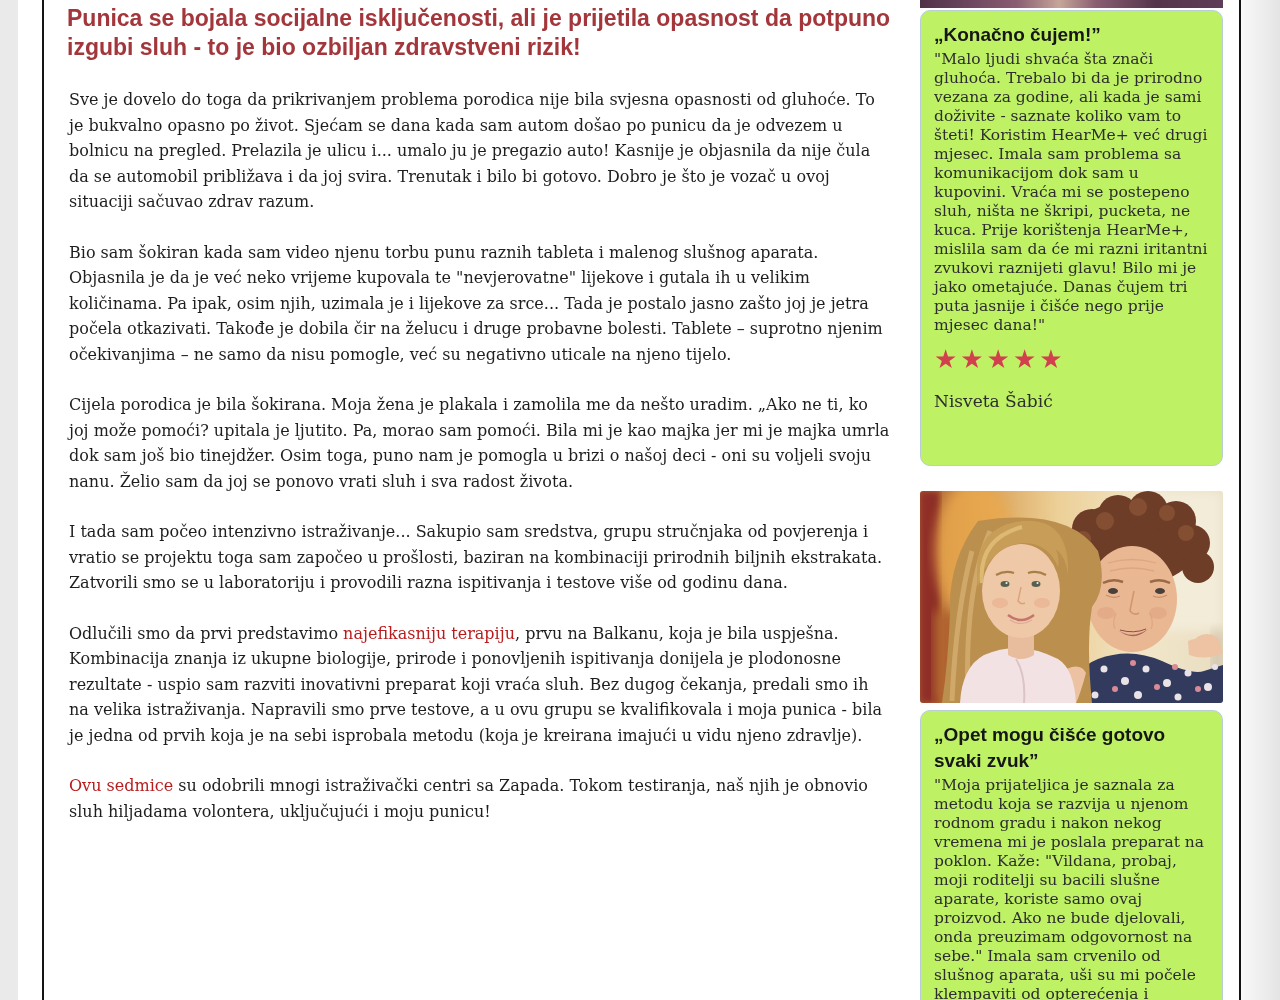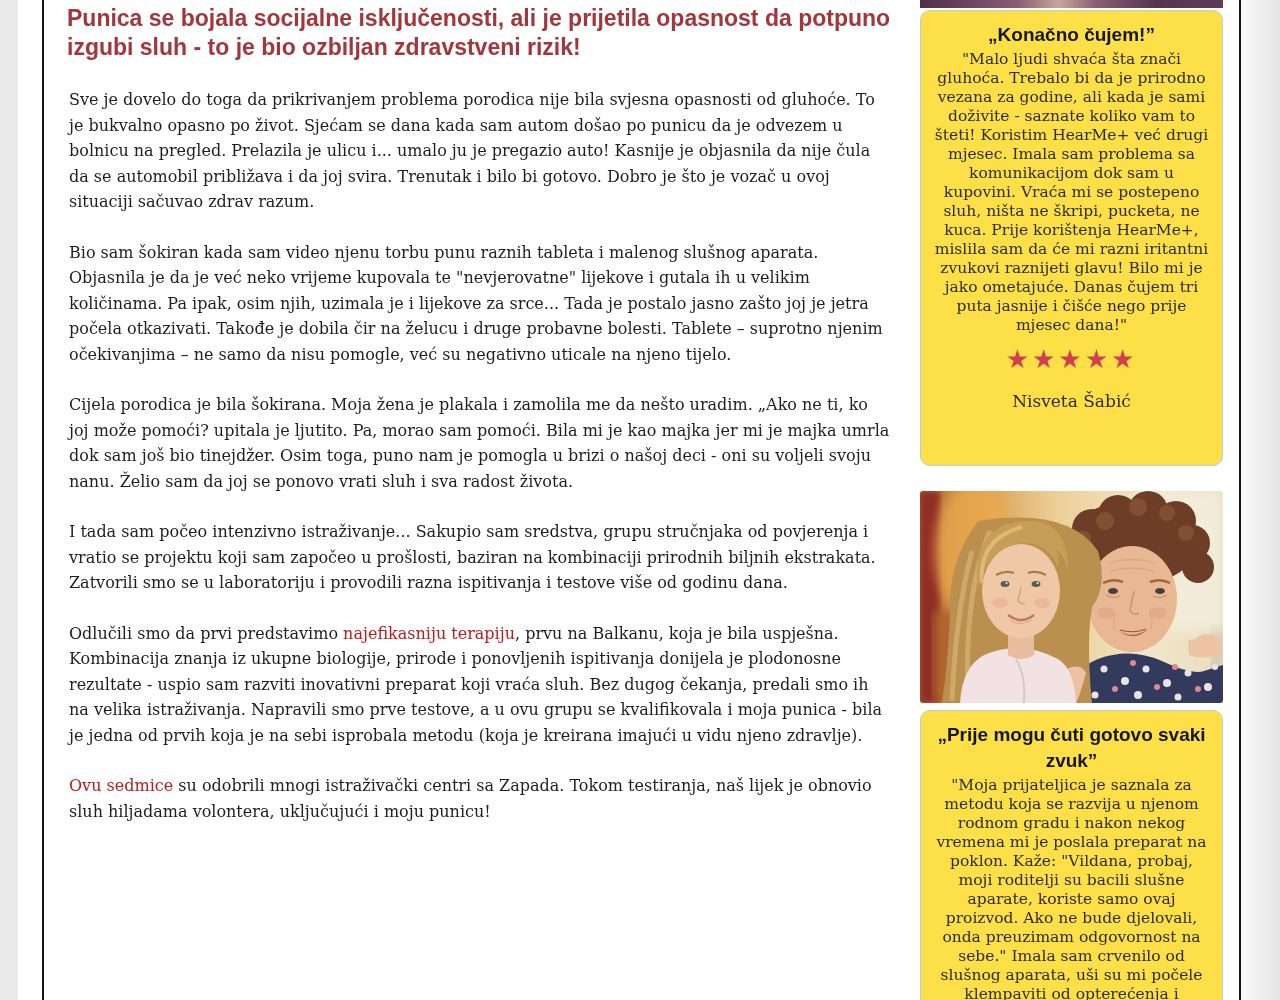--- a/index.html
+++ b/index.html
@@ -36,25 +36,25 @@
   .article b { font-weight: 400; color: #b91c1c; }
 
   
   .sidebar { position: absolute; left: 920px; top: 0; width: 303px; }
   .photo-sliver {
     height: 8px; width: 303px;
     background: linear-gradient(90deg,#4e3147 0%,#6d4560 16%,#8a5e72 32%,#c6a699 46%,#8a5e72 58%,#54354c 78%,#5f3c58 100%);
   }
   .card {
     margin-top: 2px;
-    background: #fde047;
+    background: #bef264;
     border: 1px solid #b9cdd5;
     border-radius: 10px;
     padding: 9px 13px 14px;
-    text-align: center;
+    text-align: left;
     color: #2d2d2d;
   }
   .card h3 {
     font-family: "Liberation Sans", sans-serif;
     font-size: 19px; line-height: 26px; font-weight: 700;
     color: #161616; margin: 2px 0 2px;
   }
   .card .quote { font-size: 15.5px; line-height: 19px; margin: 0; }
   .stars { color: #d2404e; font-size: 26px; line-height: 24px; letter-spacing: 3px; margin-top: 12px; }
   .author { font-size: 17px; margin: 20px 0 40px; color: #2d2d2d; }
@@ -71,23 +71,23 @@
 <div class="gutter-left"></div>
 <div class="frame-left"></div>
 <div class="frame-right"></div>
 <div class="gutter-right"></div>
 
 <main class="article">
   <h2 class="first">Punica se bojala socijalne isključenosti, ali je prijetila opasnost da potpuno izgubi sluh - to je bio ozbiljan zdravstveni rizik!</h2>
   <p>Sve je dovelo do toga da prikrivanjem problema porodica nije bila svjesna opasnosti od gluhoće. To je bukvalno opasno po život. Sjećam se dana kada sam autom došao po punicu da je odvezem u bolnicu na pregled. Prelazila je ulicu i... umalo ju je pregazio auto! Kasnije je objasnila da nije čula da se automobil približava i da joj svira. Trenutak i bilo bi gotovo. Dobro je što je vozač u ovoj situaciji sačuvao zdrav razum.</p>
   <p>Bio sam šokiran kada sam video njenu torbu punu raznih tableta i malenog slušnog aparata. Objasnila je da je već neko vrijeme kupovala te "nevjerovatne" lijekove i gutala ih u velikim količinama. Pa ipak, osim njih, uzimala je i lijekove za srce... Tada je postalo jasno zašto joj je jetra počela otkazivati. Takođe je dobila čir na želucu i druge probavne bolesti. Tablete – suprotno njenim očekivanjima – ne samo da nisu pomogle, već su negativno uticale na njeno tijelo.</p>
   <p>Cijela porodica je bila šokirana. Moja žena je plakala i zamolila me da nešto uradim. „Ako ne ti, ko joj može pomoći? upitala je ljutito. Pa, morao sam pomoći. Bila mi je kao majka jer mi je majka umrla dok sam još bio tinejdžer. Osim toga, puno nam je pomogla u brizi o našoj deci - oni su voljeli svoju nanu. Želio sam da joj se ponovo vrati sluh i sva radost života.</p>
-  <p>I tada sam počeo intenzivno istraživanje... Sakupio sam sredstva, grupu stručnjaka od povjerenja i vratio se projektu koji sam započeo u prošlosti, baziran na kombinaciji prirodnih biljnih ekstrakata. Zatvorili smo se u laboratoriju i provodili razna ispitivanja i testove više od godinu dana.</p>
+  <p>I tada sam počeo intenzivno istraživanje... Sakupio sam sredstva, grupu stručnjaka od povjerenja i vratio se projektu toga sam započeo u prošlosti, baziran na kombinaciji prirodnih biljnih ekstrakata. Zatvorili smo se u laboratoriju i provodili razna ispitivanja i testove više od godinu dana.</p>
   <p><span>Odlučili smo da prvi predstavimo </span><b>najefikasniju terapiju</b><span>, prvu na Balkanu, koja je bila uspješna. Kombinacija znanja iz ukupne biologije, prirode i ponovljenih ispitivanja donijela je plodonosne rezultate - uspio sam razviti inovativni preparat koji vraća sluh. Bez dugog čekanja, predali smo ih na velika istraživanja. Napravili smo prve testove, a u ovu grupu se kvalifikovala i moja punica - bila je jedna od prvih koja je na sebi isprobala metodu (koja je kreirana imajući u vidu njeno zdravlje).</span></p>
-  <p><b>Ovu sedmice</b><span> su odobrili mnogi istraživački centri sa Zapada. Tokom testiranja, naš lijek je obnovio sluh hiljadama volontera, uključujući i moju punicu!</span></p>
+  <p><b>Ovu sedmice</b><span> su odobrili mnogi istraživački centri sa Zapada. Tokom testiranja, naš njih je obnovio sluh hiljadama volontera, uključujući i moju punicu!</span></p>
 
 </main>
 
 <aside class="sidebar">
 
   <div class="photo-sliver"></div>
 
   <div class="card">
     <h3>„Konačno čujem!”</h3>
     <p class="quote">"Malo ljudi shvaća šta znači gluhoća. Trebalo bi da je prirodno vezana za godine, ali kada je sami doživite - saznate koliko vam to šteti! Koristim HearMe+ već drugi mjesec. Imala sam problema sa komunikacijom dok sam u kupovini. Vraća mi se postepeno sluh, ništa ne škripi, pucketa, ne kuca. Prije korištenja HearMe+, mislila sam da će mi razni iritantni zvukovi raznijeti glavu! Bilo mi je jako ometajuće. Danas čujem tri puta jasnije i čišće nego prije mjesec dana!"</p>
@@ -197,17 +197,17 @@
       <circle cx="117.5" cy="92" r="1.1" fill="#ffffff" opacity="0.9"></circle>
       <path d="M101,96 q-2,10 -3,14 q3,4 7,2" stroke="#d8a37c" stroke-width="1.4" fill="none"></path>
       <path d="M88,124 q13,10 26,0" stroke="#c3766c" stroke-width="2.6" fill="none"></path>
       <path d="M90,129 q11,7 22,0" stroke="#d89b90" stroke-width="1.2" fill="none" opacity="0.7"></path>
       <ellipse cx="80" cy="112" rx="8" ry="5" fill="#e7a88a" opacity="0.5"></ellipse>
       <ellipse cx="122" cy="112" rx="8" ry="5" fill="#e7a88a" opacity="0.5"></ellipse>
     </svg>
   </div>
 
   <div class="card second">
-    <h3>„Prije mogu čuti gotovo svaki zvuk”</h3>
+    <h3>„Opet mogu čišće gotovo svaki zvuk”</h3>
     <p class="quote">"Moja prijateljica je saznala za metodu koja se razvija u njenom rodnom gradu i nakon nekog vremena mi je poslala preparat na poklon. Kaže: "Vildana, probaj, moji roditelji su bacili slušne aparate, koriste samo ovaj proizvod. Ako ne bude djelovali, onda preuzimam odgovornost na sebe." Imala sam crvenilo od slušnog aparata, uši su mi počele klempaviti od opterećenja i izgledale su jako ružno pa sam odlučila da probam. Prošle su četiri sedmice od kada koristim HearMe+. Primijetila sam da čak i kada stojim leđima okrenuta ispred televizora, čujem ga glasno i jasno. Nisam mislila da je to moguće!"</p>
   </div>
 
 </aside>
 
 </body></html>

